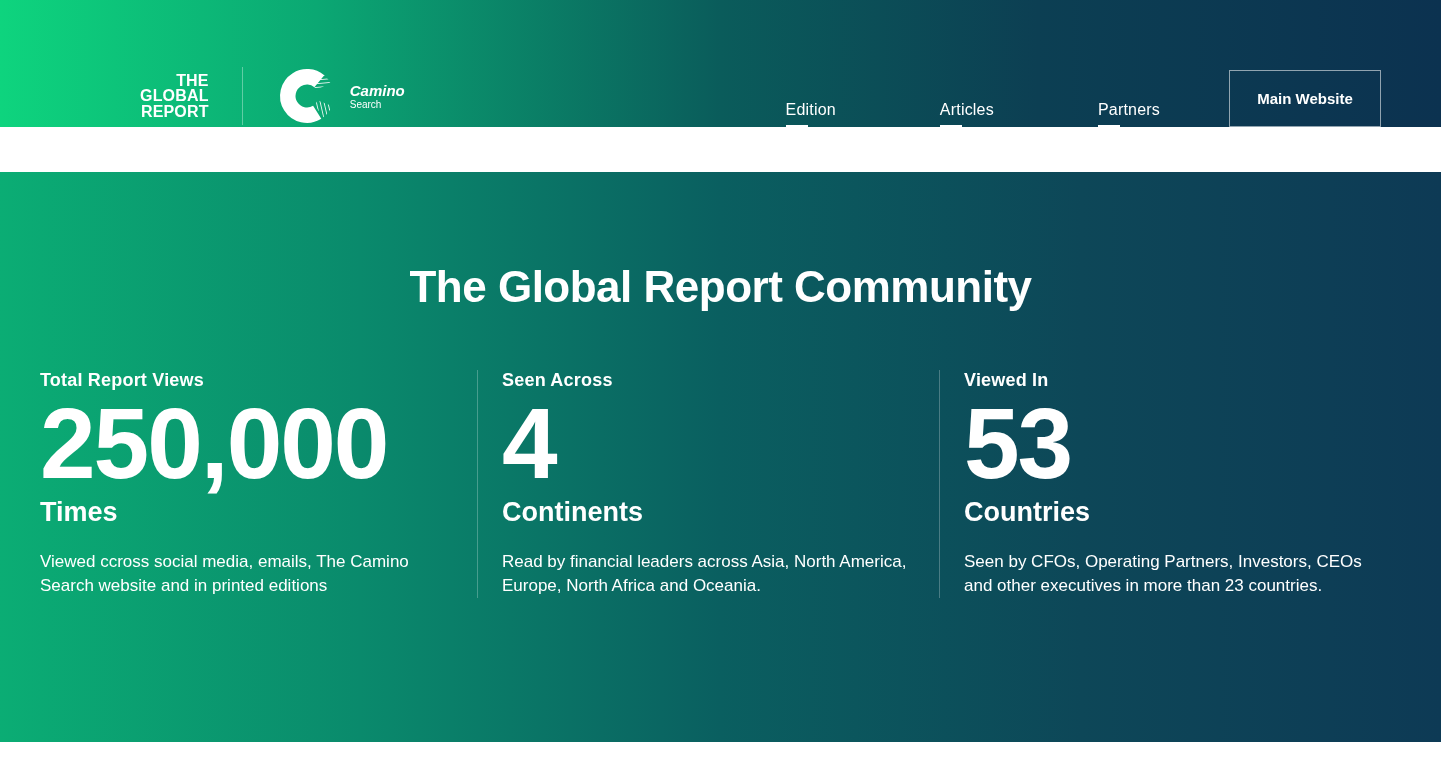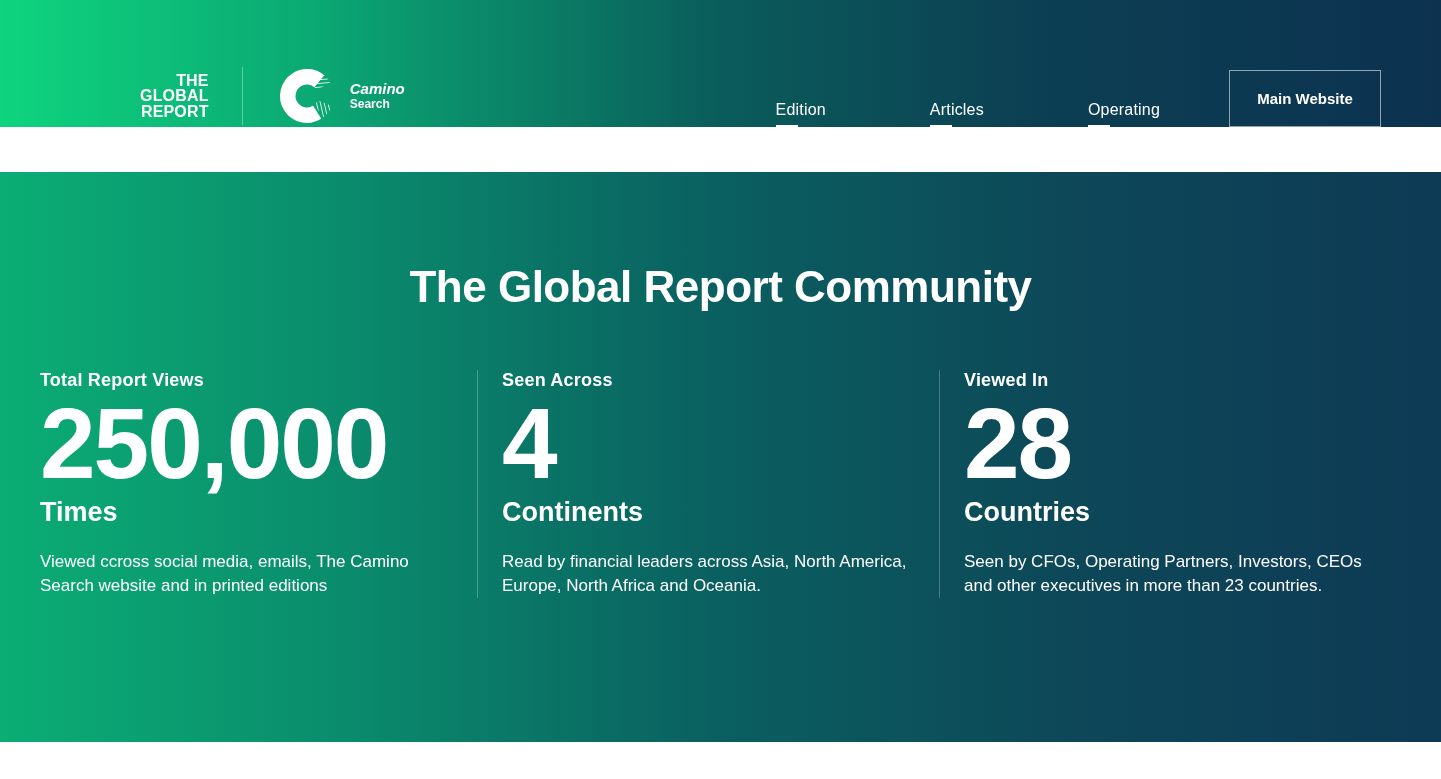--- a/index.html
+++ b/index.html
@@ -21,21 +21,21 @@
     letter-spacing: 0.2px; color: #ffffff;
   }
   .brand-divider {
     width: 1px; height: 58px; background: rgba(255,255,255,0.35);
     margin: 0 33px;
   }
   .camino { display: flex; align-items: center; }
   .camino-c { width: 62px; height: 62px; }
   .camino-word { margin-left: 12px; line-height: 1.15; }
   .camino-word .name { font-weight: 700; font-style: italic; font-size: 15px; }
-  .camino-word .sub  { font-weight: 700; font-size: 12px; }
+  .camino-word .sub  { font-weight: 400; font-size: 10px; }
 
   .nav { display: flex; align-items: center; margin-left: auto; gap: 104px; }
   .nav-item { cursor: pointer; }
   .nav-item .lbl { font-weight: 400; font-size: 16px; color: #ffffff; letter-spacing: 0.2px; }
   .nav-item .bar { width: 22px; height: 2px; background: #ffffff; margin-top: 6px; }
 
   .cta-btn {
     margin-left: 69px;
     width: 152px; height: 57px;
     background: transparent;
@@ -110,21 +110,21 @@
   <div class="nav">
     <div class="nav-item">
       <div class="lbl">Edition</div>
       <div class="bar"></div>
     </div>
     <div class="nav-item">
       <div class="lbl">Articles</div>
       <div class="bar"></div>
     </div>
     <div class="nav-item">
-      <div class="lbl">Operating</div>
+      <div class="lbl">Partners</div>
       <div class="bar"></div>
     </div>
   </div>
 
   <button class="cta-btn">Main Website</button>
 </div>
 
 <div class="gap-strip"></div>
 
 <div class="hero">
@@ -138,20 +138,20 @@
       <div class="stat-desc">Viewed ccross social media, emails, The Camino Search website and in printed editions</div>
     </div>
     <div class="stat">
       <div class="stat-label">Seen Across</div>
       <div class="stat-value">4</div>
       <div class="stat-unit">Continents</div>
       <div class="stat-desc">Read by financial leaders across Asia, North America, Europe, North Africa and Oceania.</div>
     </div>
     <div class="stat">
       <div class="stat-label">Viewed In</div>
-      <div class="stat-value">28</div>
+      <div class="stat-value">53</div>
       <div class="stat-unit">Countries</div>
       <div class="stat-desc">Seen by CFOs, Operating Partners, Investors, CEOs and other executives in more than 23 countries.</div>
     </div>
   </div>
 </div>
 
 <div class="bottom-strip"></div>
 
 </body></html>

